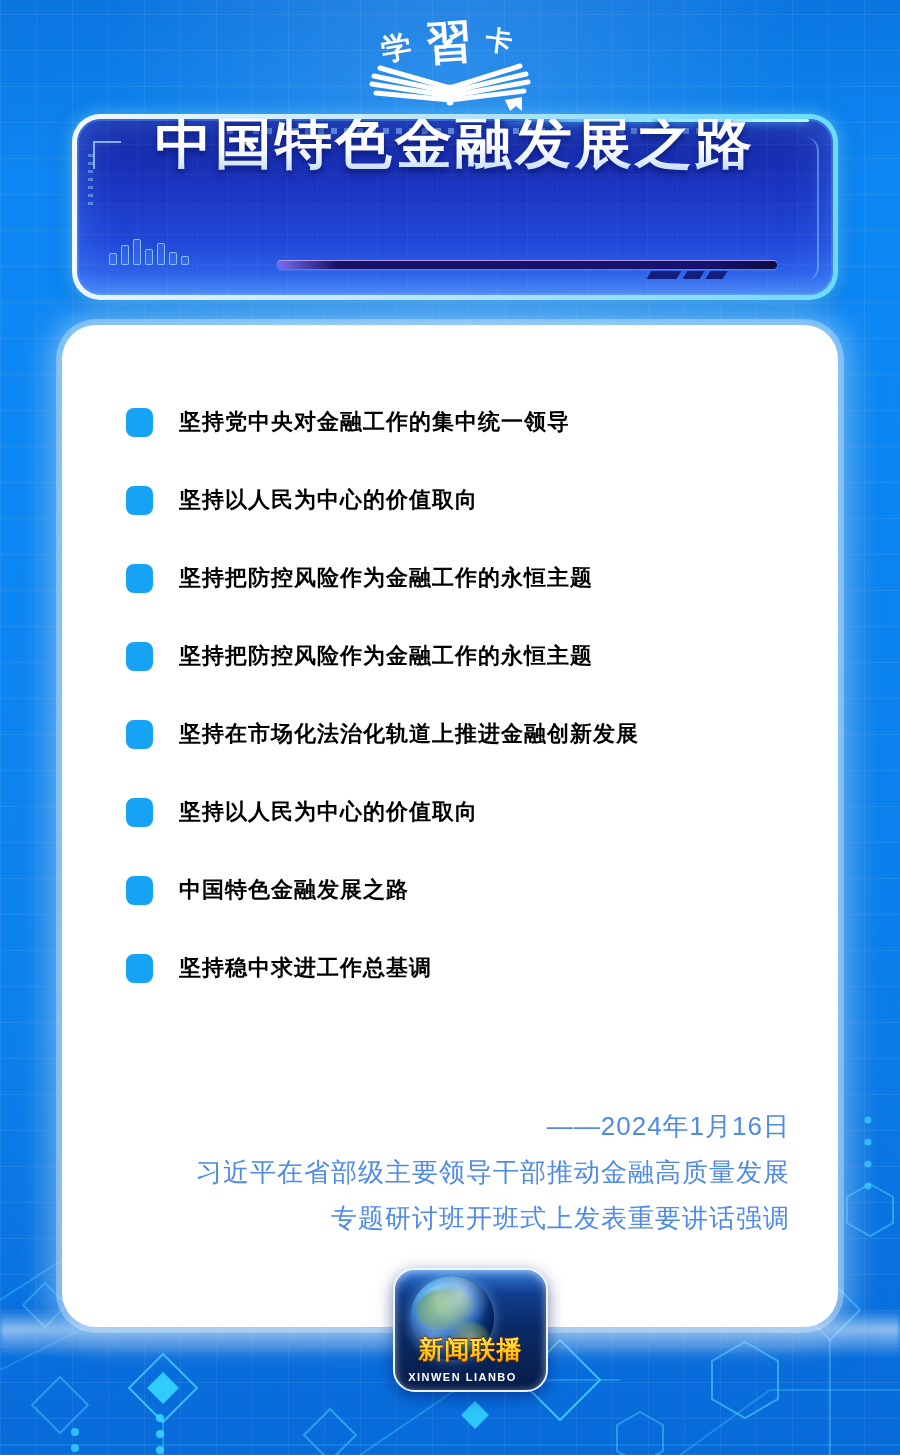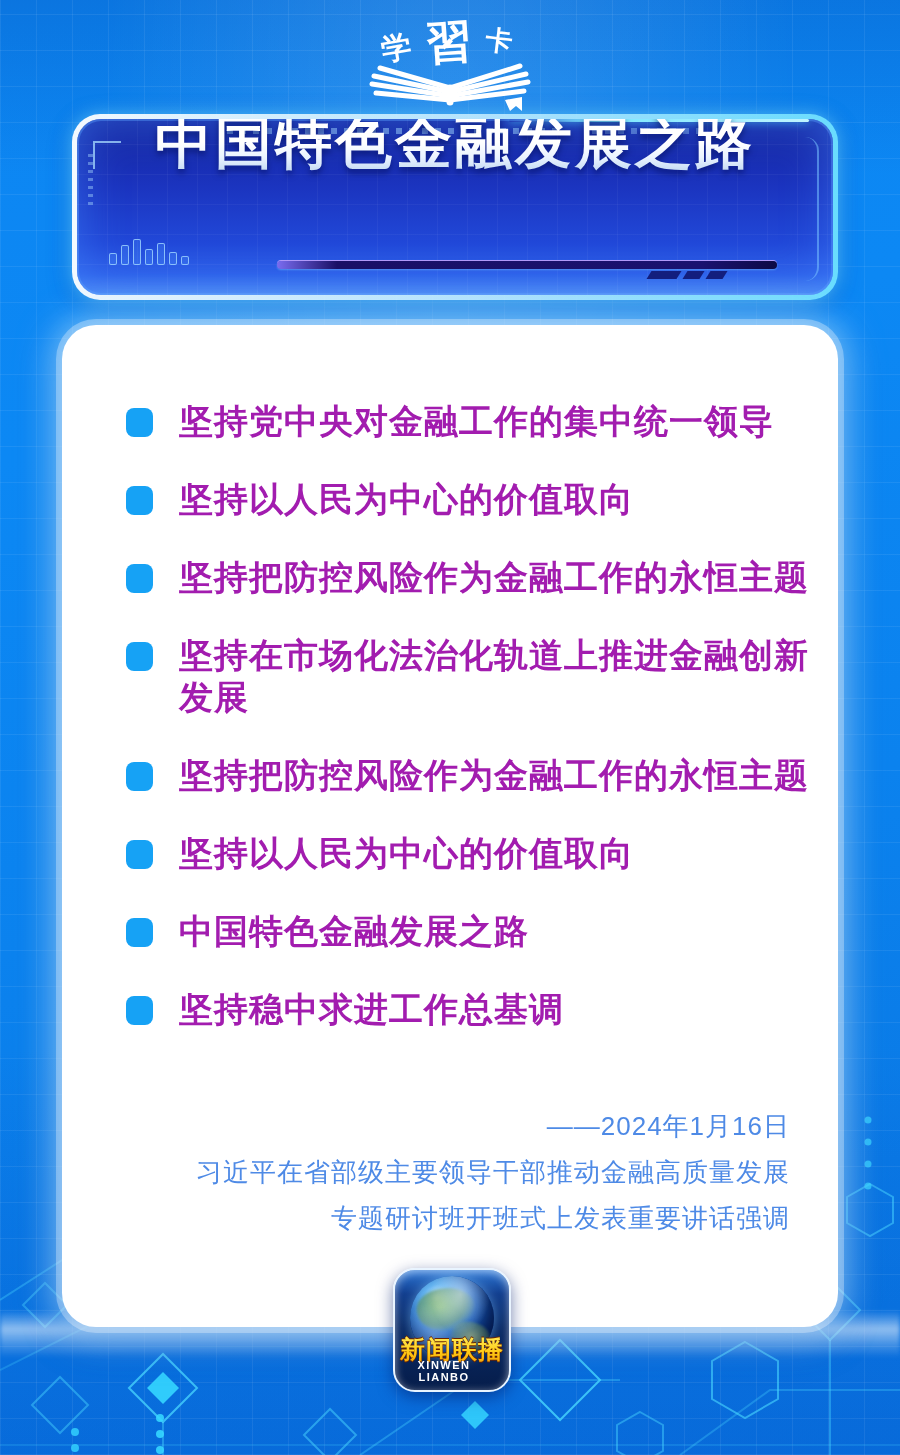--- a/index.html
+++ b/index.html
@@ -60,33 +60,33 @@
     background:#ffffff;border-radius:34px;
     box-shadow:0 0 0 6px rgba(255,255,255,.30), 0 0 34px 10px rgba(175,225,255,.65), 0 14px 40px rgba(10,70,180,.35);}
   .glow-band{position:absolute;left:0;right:0;top:1310px;height:48px;z-index:2;
     background:linear-gradient(180deg, transparent, rgba(255,255,255,.55) 40%, rgba(255,255,255,.18) 78%, transparent);
     filter:blur(2px);}
 
   
   .points{position:absolute;left:64px;top:76px;width:700px;list-style:none;margin:0;padding:0;}
   .points li{display:flex;align-items:flex-start;gap:26px;margin-bottom:36px;}
   .points .bullet{flex:none;width:27px;height:29px;border-radius:8px;background:#16a2f5;margin-top:7px;}
-  .points .pt-text{font-size:34px;line-height:42px;font-weight:700;letter-spacing:1px;color:#a21caf;
+  .points .pt-text{font-size:22px;line-height:42px;font-weight:700;letter-spacing:1px;color:#000000;
     font-family:"Liberation Serif","DejaVu Serif",serif;}
 
   
   .attribution{position:absolute;right:48px;top:778px;text-align:right;
     font-size:26px;line-height:46px;color:#4e8ae6;letter-spacing:1px;margin-left:25px;}
 
   
   .footer-logo{position:absolute;left:393px;top:1268px;width:114px;height:120px;z-index:5;
     border-radius:22px;overflow:hidden;
     background:linear-gradient(180deg,#2f7ad8 0%,#123e8e 20%,#0a2a66 48%,#061d4a 100%);
     border:2px solid #e9f4ff;
-    box-shadow:0 5px 16px rgba(0,30,110,.55), inset 0 2px 8px rgba(255,255,255,.55);}
+    box-shadow:0 5px 16px rgba(0,30,110,.55), inset 0 2px 8px rgba(255,255,255,.55);padding-left:37px;}
   .globe{position:absolute;left:15px;top:6px;width:84px;height:84px;border-radius:50%;overflow:hidden;
     background:radial-gradient(circle at 32% 26%, #c8ecff 0%, #63b4f2 16%, #1e66c6 46%, #0a3a8e 74%, #062a64 100%);
     box-shadow:inset -8px -12px 18px rgba(0,8,40,.65), 0 0 12px rgba(130,200,255,.55);}
   .globe .land1{position:absolute;left:7px;top:12px;width:58px;height:42px;border-radius:46% 62% 50% 58%;
     transform:rotate(-14deg);filter:blur(1px);opacity:.9;
     background:radial-gradient(ellipse at 42% 42%, rgba(150,195,125,.95), rgba(95,145,85,.65) 52%, transparent 78%);}
   .globe .land2{position:absolute;right:4px;bottom:6px;width:40px;height:32px;border-radius:55% 45% 60% 50%;
     transform:rotate(18deg);filter:blur(1px);opacity:.8;
     background:radial-gradient(ellipse at 50% 45%, rgba(175,190,130,.9), rgba(110,150,90,.55) 55%, transparent 80%);}
   .globe .cloud{position:absolute;inset:0;border-radius:50%;
@@ -206,25 +206,25 @@
       <li>
         <span class="bullet"></span>
         <span class="pt-text">坚持以人民为中心的价值取向</span>
       </li>
       <li>
         <span class="bullet"></span>
         <span class="pt-text">坚持把防控风险作为金融工作的永恒主题</span>
       </li>
       <li>
         <span class="bullet"></span>
+        <span class="pt-text">坚持把防控风险作为金融工作的永恒主题</span>
+      </li>
+      <li>
+        <span class="bullet"></span>
         <span class="pt-text">坚持在市场化法治化轨道上推进金融创新发展</span>
-      </li>
-      <li>
-        <span class="bullet"></span>
-        <span class="pt-text">坚持把防控风险作为金融工作的永恒主题</span>
       </li>
       <li>
         <span class="bullet"></span>
         <span class="pt-text">坚持以人民为中心的价值取向</span>
       </li>
       <li>
         <span class="bullet"></span>
         <span class="pt-text">中国特色金融发展之路</span>
       </li>
       <li>

